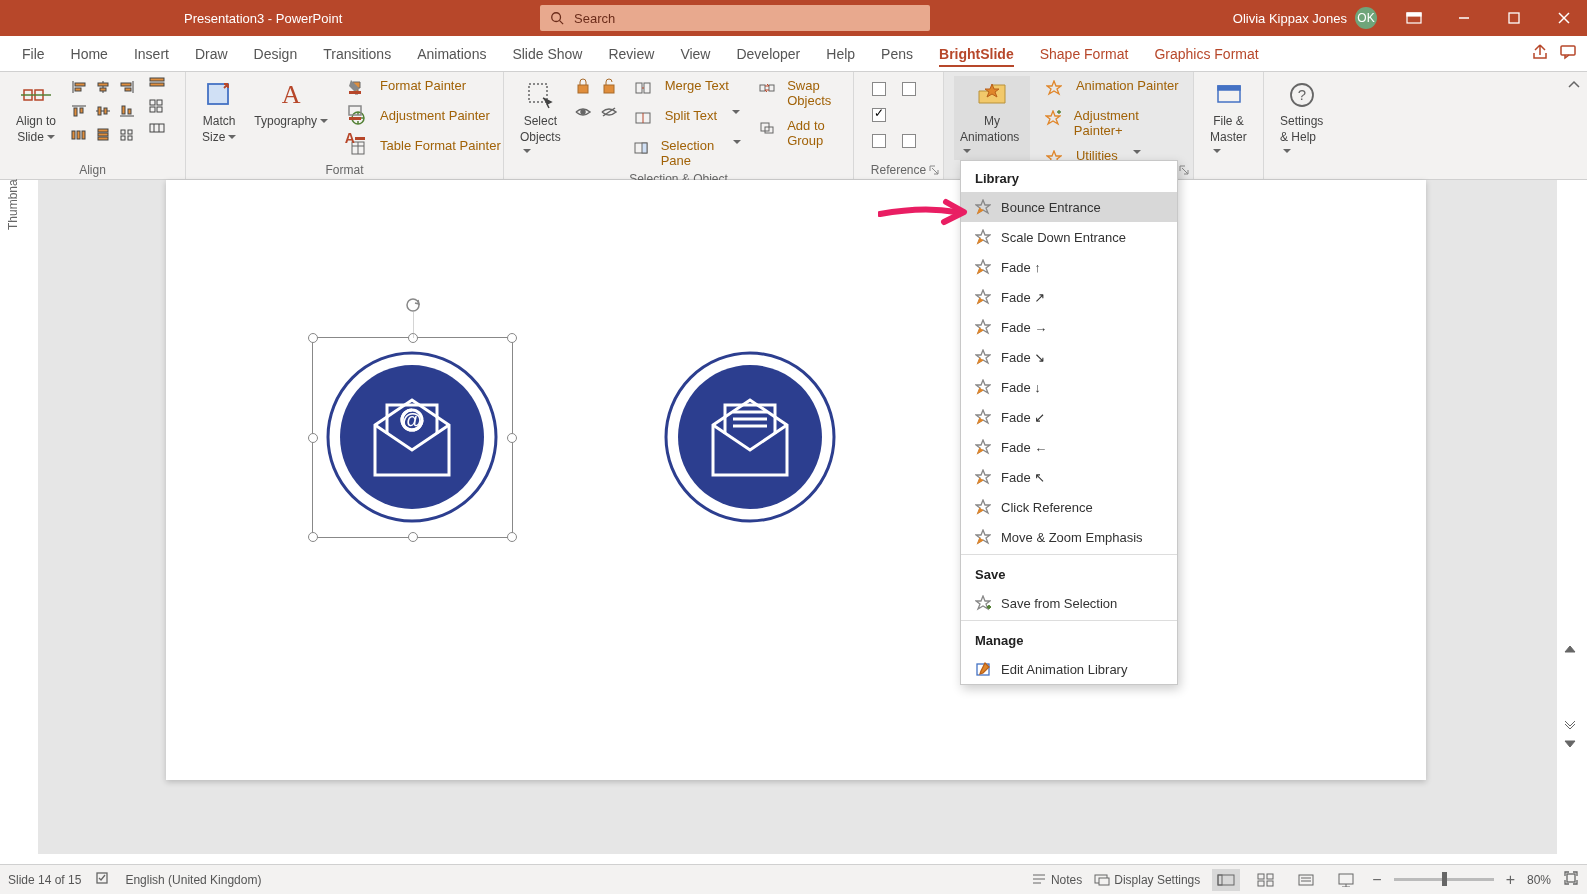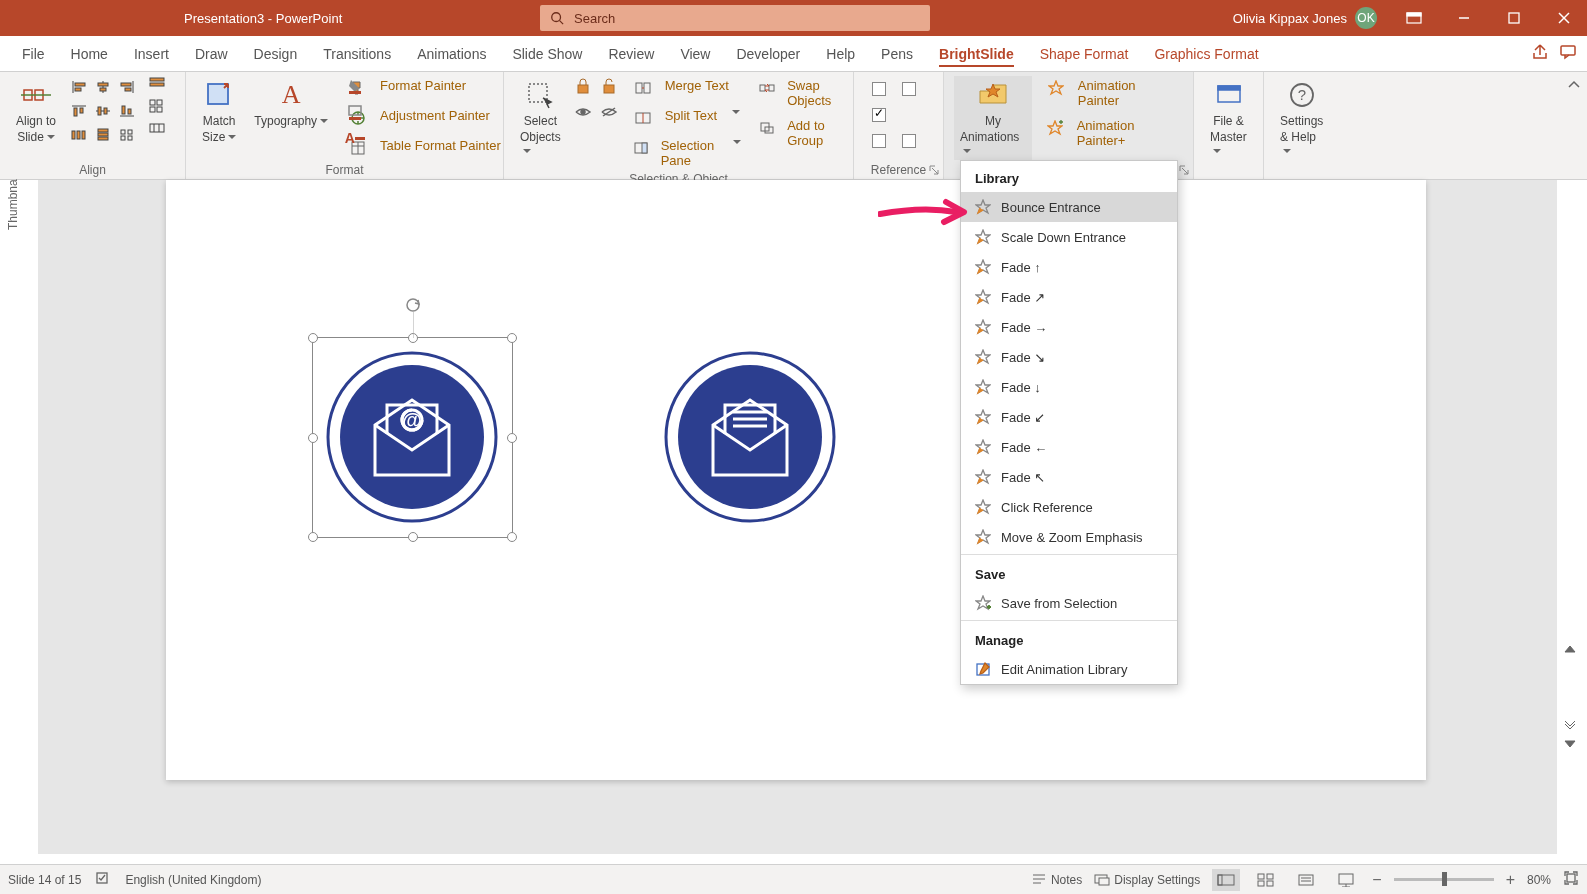--- a/index.html
+++ b/index.html
@@ -440,21 +440,21 @@
             </span>
             <span>Animation Painter</span>
           </span>
         <span class="rib-small-btn">
             <span class="rib-icon">
               <svg width="16" height="16" fill="none" stroke="#e0862a" stroke-width="1.3">
                 <path d="M8 1 L10 6 L15 6 L11 9 L13 14 L8 11 L3 14 L5 9 L1 6 L6 6 Z"></path>
                 <path d="M12 2 H16 M14 0 V4" stroke="#538135"></path>
               </svg>
             </span>
-            <span>Animation Painter+</span>
+            <span>Adjustment Painter+</span>
           </span>
         <span class="rib-small-btn caret">
             <span class="rib-icon">
               <svg width="16" height="16" fill="none" stroke="#e0862a" stroke-width="1.3">
                 <path d="M8 1 L10 6 L15 6 L11 9 L13 14 L8 11 L3 14 L5 9 L1 6 L6 6 Z"></path>
               </svg>
             </span>
             <span>Utilities</span>
           </span>
       </div>

